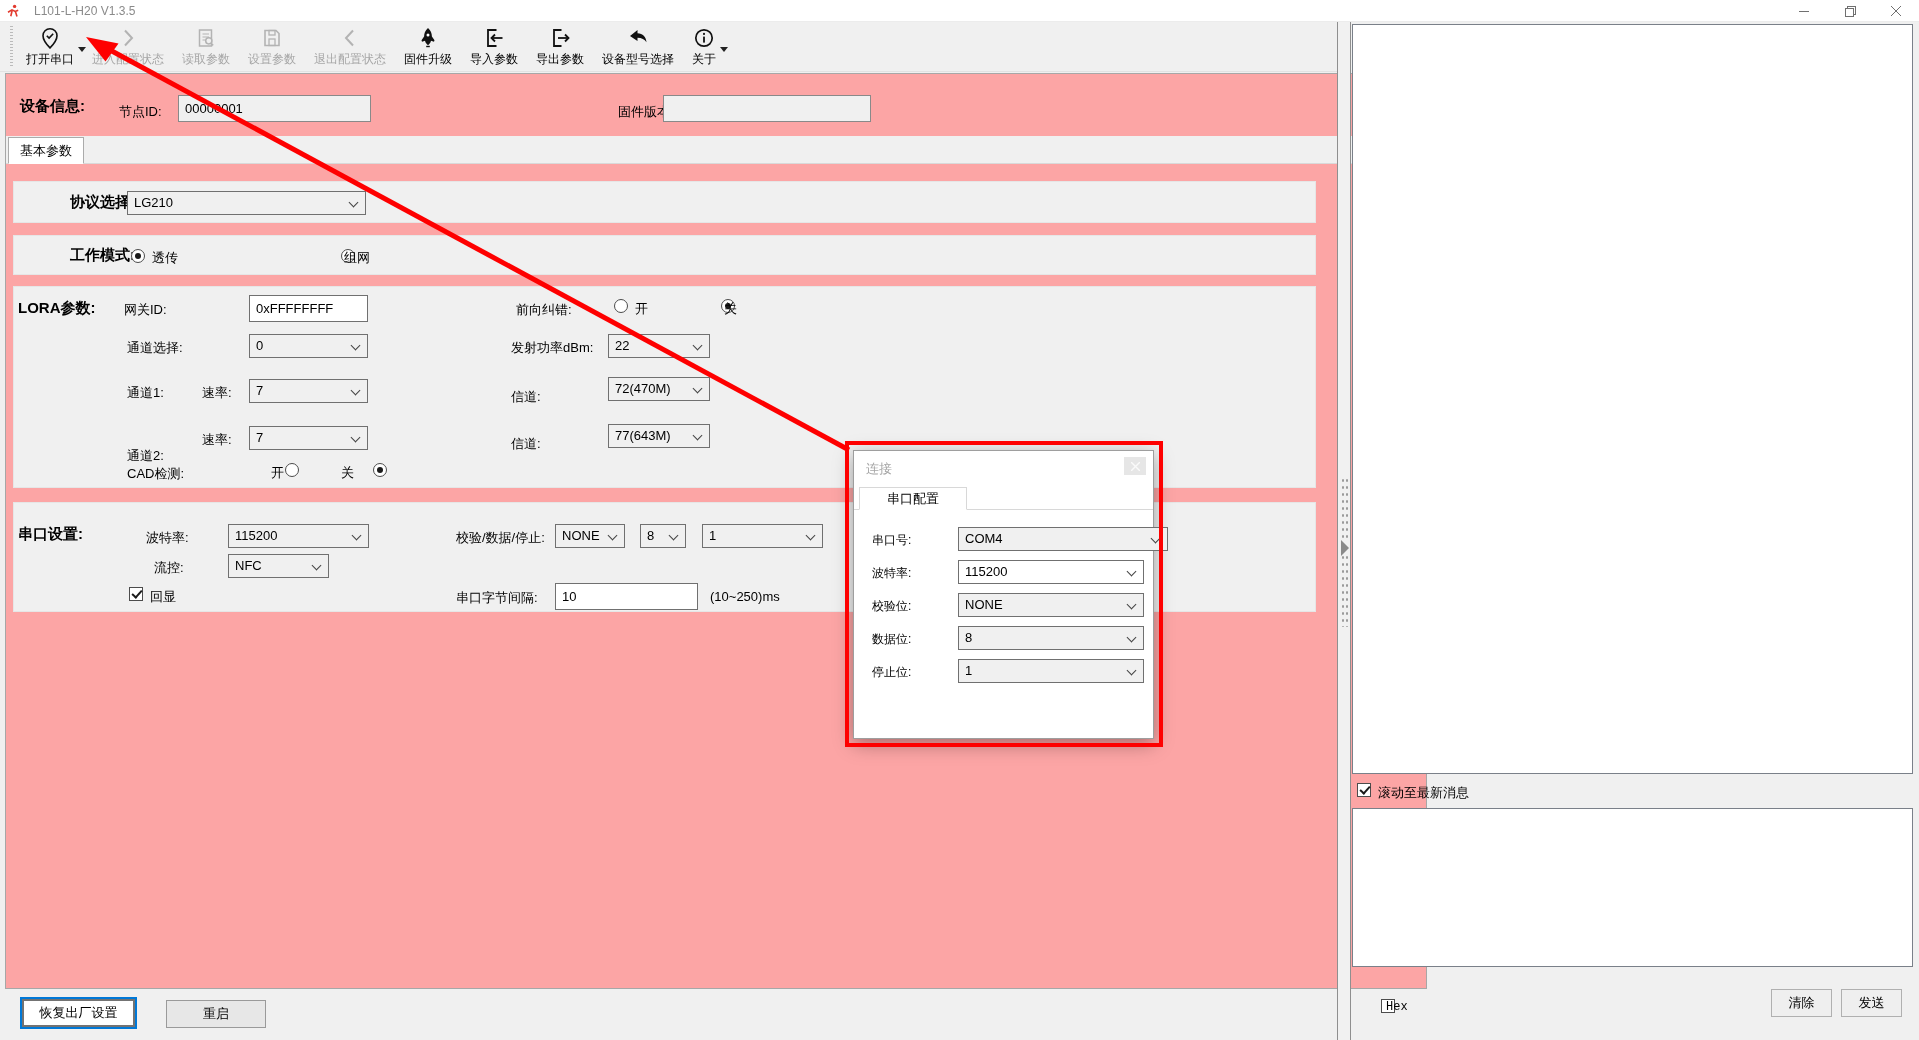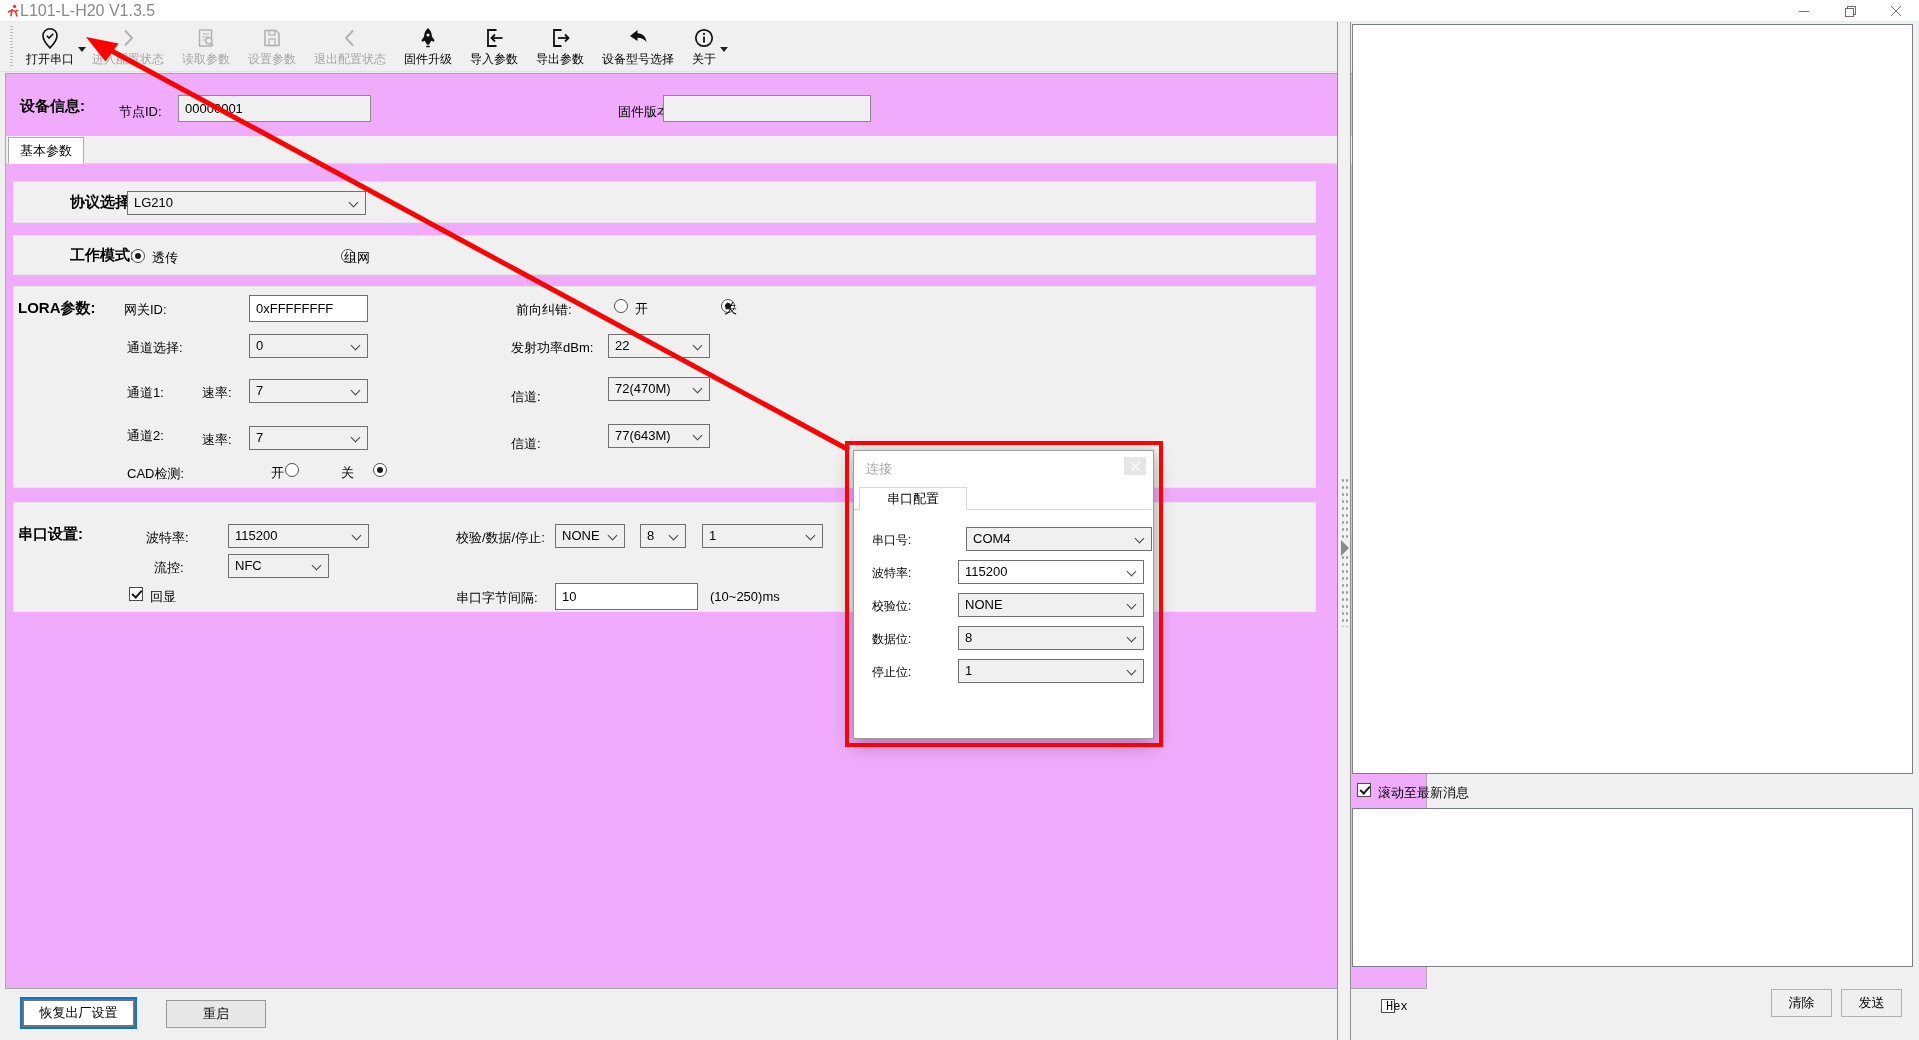--- a/index.html
+++ b/index.html
@@ -2,35 +2,35 @@
 <html><head>
 <meta charset="utf-8">
 <style>
   *{margin:0;padding:0;box-sizing:border-box}
   html,body{width:1919px;height:1040px;overflow:hidden;background:#f0f0f0;
     font-family:"Liberation Sans","DejaVu Sans",sans-serif;color:#000;font-size:13px}
   .abs{position:absolute}
   
   .titlebar{position:absolute;left:0;top:0;width:1919px;height:22px;background:#fff;
     display:flex;align-items:center;padding-left:6px;border-bottom:1px solid #ececec}
-  .app-title{font-size:16px;color:#8a8a8a;margin-left:0}
+  .app-title{font-size:12px;color:#8a8a8a;margin-left:14px}
   .win-controls{position:absolute;right:0;top:0;height:22px;display:flex}
   .win-btn{width:46px;height:22px;display:flex;align-items:center;justify-content:center}
   
   .toolbar{position:absolute;left:0;top:22px;width:1337px;height:50px;background:#f0f0f0;
     display:flex;align-items:stretch;padding-left:10px;border-bottom:1px solid #e2e2e2}
   .tb-grip{width:3px;margin:4px 4px 4px 0;background-image:repeating-linear-gradient(#bbb 0 1px,transparent 1px 3px)}
   .tool-item{position:relative;display:flex;flex-direction:column;align-items:center;
     justify-content:flex-start;padding:3px 9px 2px;font-size:12px;color:#000;white-space:nowrap;cursor:default}
   .tool-item.disabled{color:#a6a6a6}
   .tool-item .ticon{height:26px;display:flex;align-items:center}
   .caret{position:absolute;right:-3px;top:25px;width:0;height:0;
     border-left:4px solid transparent;border-right:4px solid transparent;border-top:5px solid #222}
   
-  .main-form{position:absolute;left:5px;top:73px;width:1422px;height:916px;background:#f0abfc;border:1px solid #a7a7a7}
+  .main-form{position:absolute;left:5px;top:73px;width:1422px;height:916px;background:#fca5a5;border:1px solid #a7a7a7}
   .blabel{font-weight:bold;font-size:15px}
   .lbl{font-size:13px}
   .band{position:absolute;left:7px;width:1303px;background:#f0f0f0;border:1px solid #e6e6e6}
   .tabstrip{position:absolute;left:0;top:62px;width:100%;height:28px;background:#f0f0f0;border-bottom:1px solid #d9d9d9}
   .tab{position:absolute;left:2px;bottom:-1px;height:27px;padding:0 11px;background:#fff;
     border:1px solid #ababab;border-bottom:1px solid #fff;display:flex;align-items:center;font-size:13px}
   
   .combo{position:absolute;height:24px;background:#f0f0f0;border:1px solid #707070;
     font-size:13px;line-height:22px;padding:0 20px 0 6px;overflow:hidden;white-space:nowrap}
   .combo::after{content:"";position:absolute;right:8px;top:7px;width:6px;height:6px;
@@ -260,21 +260,21 @@
     <div class="combo" style="left:235px;top:47px;width:119px">0</div>
     <span class="abs lbl" style="left:497px;top:52px">发射功率dBm:</span>
     <div class="combo" style="left:594px;top:47px;width:102px">22</div>
 
     <span class="abs lbl" style="left:113px;top:97px">通道1:</span>
     <span class="abs lbl" style="left:188px;top:97px">速率:</span>
     <div class="combo" style="left:235px;top:92px;width:119px">7</div>
     <span class="abs lbl" style="left:497px;top:101px">信道:</span>
     <div class="combo" style="left:594px;top:90px;width:102px">72(470M)</div>
 
-    <span class="abs lbl" style="left:113px;top:140px">通道2:</span>
+    <span class="abs lbl" style="left:113px;top:160px">通道2:</span>
     <span class="abs lbl" style="left:188px;top:144px">速率:</span>
     <div class="combo" style="left:235px;top:139px;width:119px">7</div>
     <span class="abs lbl" style="left:497px;top:148px">信道:</span>
     <div class="combo" style="left:594px;top:137px;width:102px">77(643M)</div>
 
     <span class="abs lbl" style="left:113px;top:178px">CAD检测:</span>
     <span class="radio abs" style="left:236px;top:176px"></span>
     <span class="abs lbl" style="left:257px;top:177px">开</span>
     <span class="radio checked abs" style="left:306px;top:176px"></span>
     <span class="abs lbl" style="left:327px;top:177px">关</span>
@@ -329,21 +329,21 @@
   <span class="dlg-title">连接</span>
   <div class="dlg-close">
     <svg width="9" height="9" viewBox="0 0 9 9">
         <path d="M0 0l9 9M9 0L0 9" stroke="#fafafa" stroke-width="1.4"></path>
       </svg>
   </div>
   <div class="dlg-tabline"></div>
   <div class="dlg-tab">串口配置</div>
 
   <span class="dlg-lbl" style="top:81px">串口号:</span>
-  <div class="combo" style="left:112px;top:76px;width:186px">COM4</div>
+  <div class="combo" style="left:104px;top:76px;width:210px">COM4</div>
 
   <span class="dlg-lbl" style="top:114px">波特率:</span>
   <div class="combo white" style="left:104px;top:109px;width:186px">115200</div>
 
   <span class="dlg-lbl" style="top:147px">校验位:</span>
   <div class="combo" style="left:104px;top:142px;width:186px">NONE</div>
 
   <span class="dlg-lbl" style="top:180px">数据位:</span>
   <div class="combo" style="left:104px;top:175px;width:186px">8</div>
 

